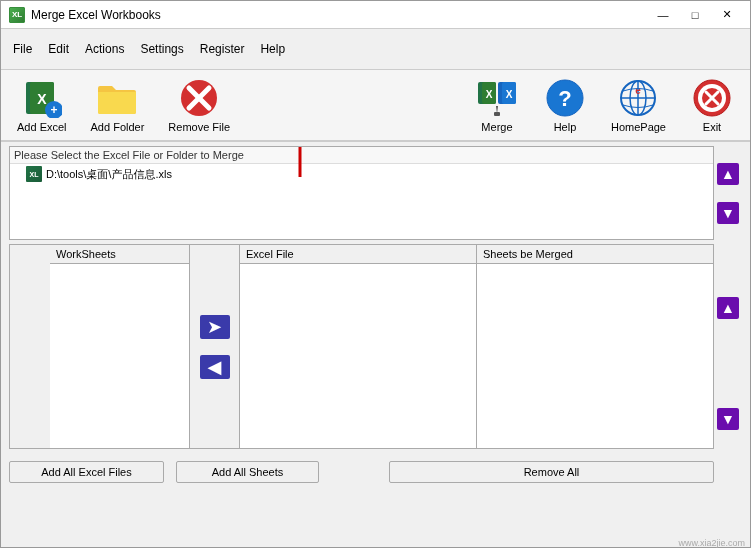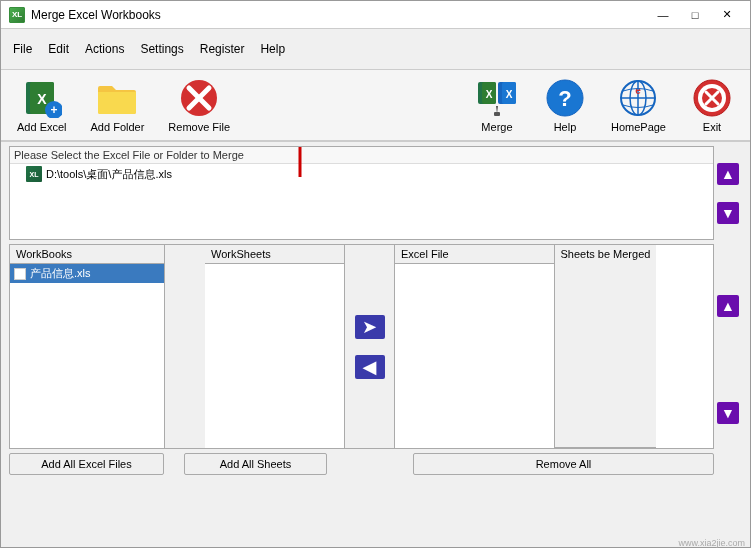--- a/index.html
+++ b/index.html
@@ -372,56 +372,47 @@
     <button class="scroll-arrow-btn">▲</button>
     <button class="scroll-arrow-btn">▼</button>
   </div>
 </div>
 
 <div style="display:flex; margin: 0 8px;">
   <div style="flex:1; display:flex; flex-direction:column;">
 
     <div style="display:flex; border:1px solid #aaa; height:205px;">
 
-      <div class="panel workbooks-panel" style="width:155px;">
-        <div class="panel-header">WorkBooks</div>
-        <div class="panel-body">
-          <div class="workbook-item">
-            <div class="checkbox-icon">✓</div>
-            <span>产品信息.xls</span>
-          </div>
-        </div>
-      </div>
 
       <div class="panel worksheets-panel" style="width:140px;">
         <div class="panel-header">WorkSheets</div>
         <div class="panel-body"></div>
       </div>
 
       <div class="mid-arrows">
         <button class="mid-arrow-btn">
           <span style="font-size:18px;">➤</span>
         </button>
         <button class="mid-arrow-btn">
           <span style="font-size:18px;">◀</span>
         </button>
       </div>
 
       <div class="panel excel-file-panel" style="flex:1; border-right:1px solid #aaa;">
         <div class="panel-header">Excel File</div>
         <div class="panel-body"></div>
       </div>
 
-      <div style="flex:1; display:flex; flex-direction:row;">
+      <div style="flex:1; display:flex; flex-direction:column;">
         <div class="panel-header">Sheets be Merged</div>
         <div class="panel-body"></div>
       </div>
     </div>
 
-    <div style="display:flex; margin-top:4px; gap:20px;">
+    <div style="display:flex; margin-top:12px; gap:12px;">
       <button class="bottom-btn" style="width:155px;">Add All Excel Files</button>
       <button class="bottom-btn" style="width:143px; margin-left:0;">Add All Sheets</button>
       <div style="width:46px;"></div>
       <button class="bottom-btn" style="flex:1;">Remove All</button>
     </div>
   </div>
 
   <div style="width:28px; display:flex; flex-direction:column; align-items:center; justify-content:space-around; padding:8px 0;">
     <button class="scroll-arrow-btn">▲</button>
     <button class="scroll-arrow-btn">▼</button>

